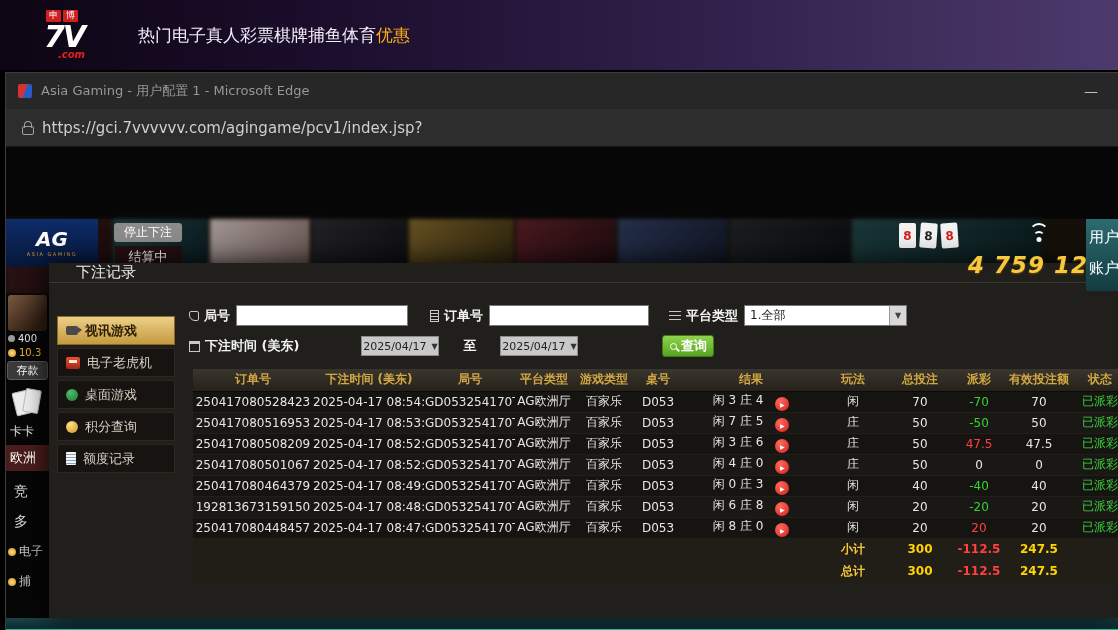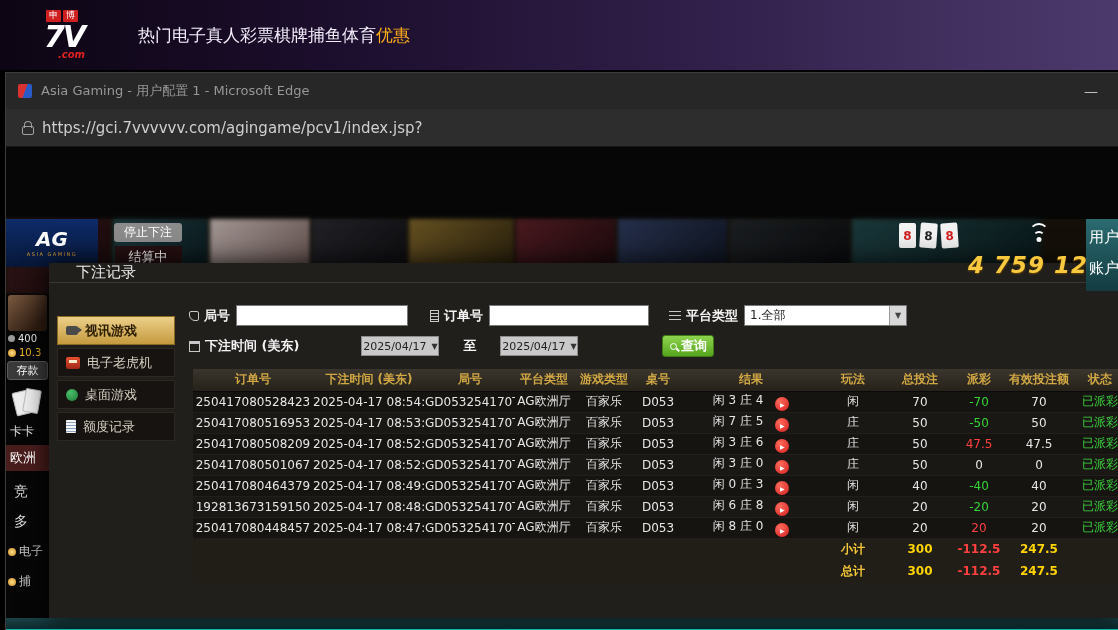--- a/index.html
+++ b/index.html
@@ -284,20 +284,24 @@
           </div>
           <div class="side-item">
             <span class="si si-slot"></span>
             <span>电子老虎机</span>
           </div>
           <div class="side-item">
             <span class="si si-table"></span>
             <span>桌面游戏</span>
           </div>
           <div class="side-item">
+            <span class="si si-points"></span>
+            <span>积分查询</span>
+          </div>
+          <div class="side-item">
             <span class="si si-doc"></span>
             <span>额度记录</span>
           </div>
         </div>
 
         <div class="filters">
           <div class="frow">
             <span class="fi fi-tag"></span>
             <span class="flabel">局号</span>
             <input class="txt-input in-round" style="">
@@ -405,21 +409,21 @@
                   <td>47.5</td>
                   <td class="status-cell">已派彩</td>
                 </tr>
                 <tr>
                   <td>250417080501067</td>
                   <td>2025-04-17 08:52:14</td>
                   <td>GD053254170TF</td>
                   <td>AG欧洲厅</td>
                   <td>百家乐</td>
                   <td>D053</td>
-                  <td><span>闲 3 庄 0</span><span class="play-ic">▶</span></td>
+                  <td><span>闲 4 庄 0</span><span class="play-ic">▶</span></td>
                   <td>庄</td>
                   <td>50</td>
                   <td style="color: rgb(230, 230, 230);">0</td>
                   <td>0</td>
                   <td class="status-cell">已派彩</td>
                 </tr>
                 <tr>
                   <td>250417080464379</td>
                   <td>2025-04-17 08:49:13</td>
                   <td>GD053254170TB</td>

